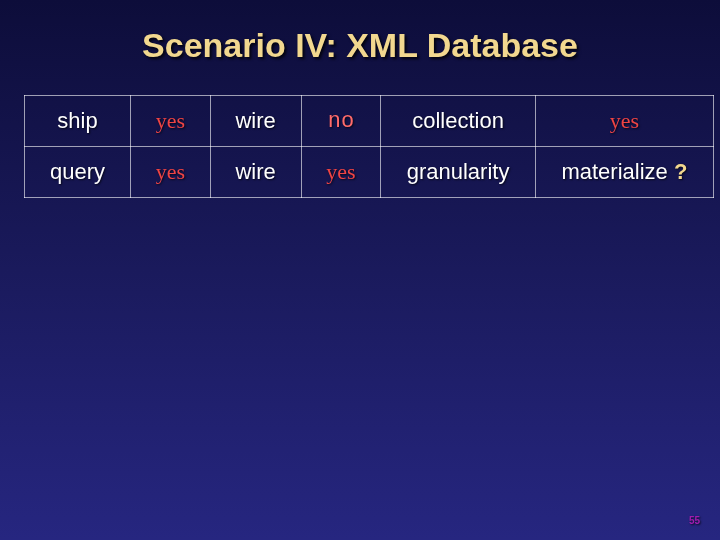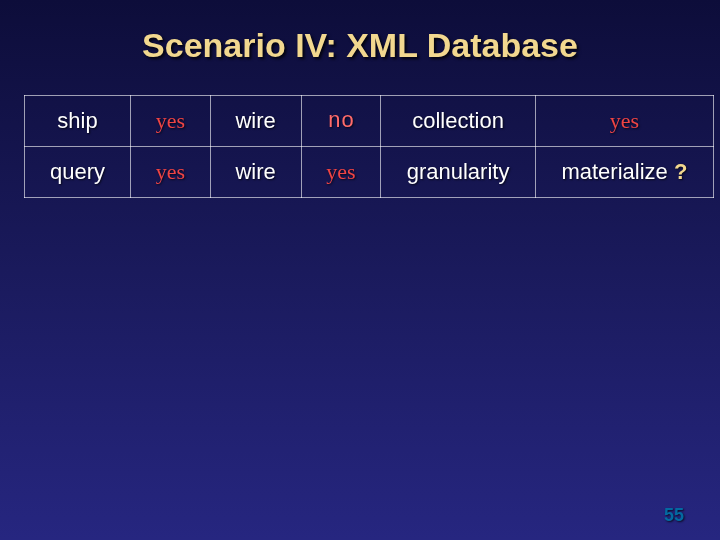--- a/index.html
+++ b/index.html
@@ -78,24 +78,24 @@
   .q {
     font-family: Arial, Helvetica, sans-serif;
     color: #f2d88f;
     font-weight: bold;
   }
   td.last-val {
     white-space: nowrap;
   }
   .page-num {
     position: absolute;
-    right: 36px;
+    right: 20px;
     bottom: 14px;
-    color: #0369a1;
-    font-size: 18px;
+    color: #a21caf;
+    font-size: 10px;
     font-weight: bold;
     text-shadow: 1px 1px 2px rgba(0,0,0,0.7);
   }
 </style>
 </head>
 <body>
 
 <div class="slide">
   <div class="title">Scenario IV: XML Database</div>
 

